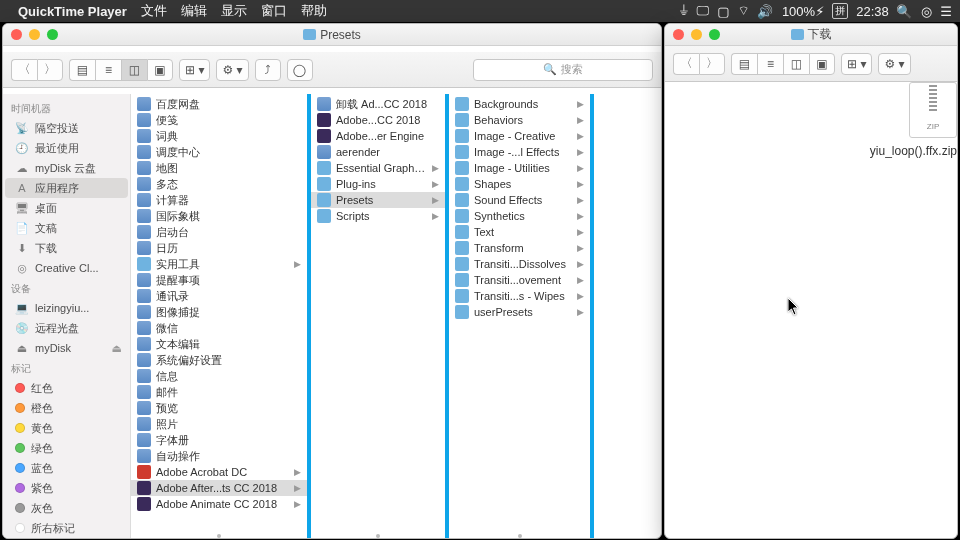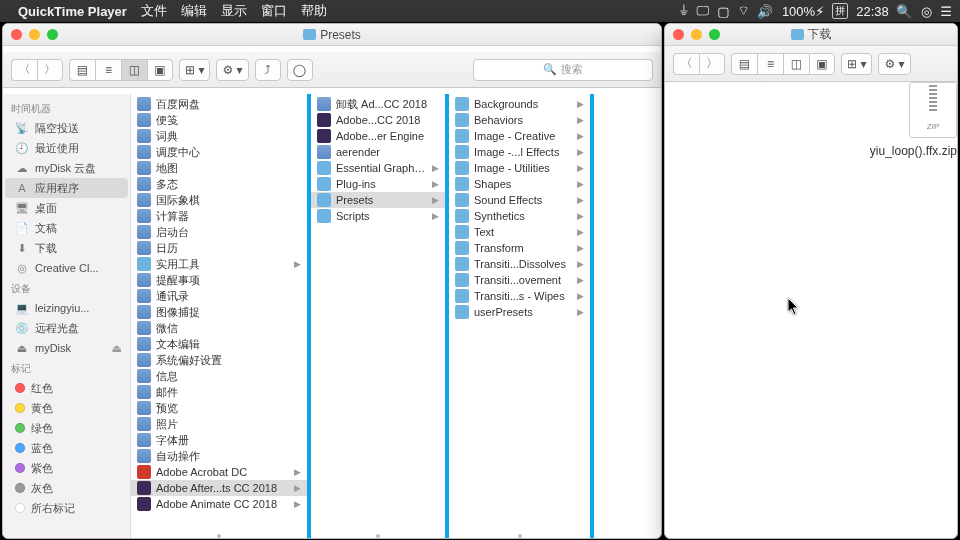--- a/index.html
+++ b/index.html
@@ -171,20 +171,24 @@
             <span style="margin-left: auto; color: rgb(154, 154, 154);">⏏</span>
           </div>
         </div>
       <div class="sb-head">标记</div>
       <div id="sb-tag">
           <div class="sb-item">
             <span class="tag-dot" style="background: rgb(255, 91, 86);"></span>
             <span>红色</span>
           </div>
           <div class="sb-item">
+            <span class="tag-dot" style="background: rgb(255, 154, 60);"></span>
+            <span>橙色</span>
+          </div>
+          <div class="sb-item">
             <span class="tag-dot" style="background: rgb(255, 217, 60);"></span>
             <span>黄色</span>
           </div>
           <div class="sb-item">
             <span class="tag-dot" style="background: rgb(94, 198, 94);"></span>
             <span>绿色</span>
           </div>
           <div class="sb-item">
             <span class="tag-dot" style="background: rgb(74, 167, 255);"></span>
             <span>蓝色</span>
@@ -224,25 +228,25 @@
           <div class="col-row">
             <span class="ico ico-app"></span>
             <span class="txt">地图</span>
           </div>
           <div class="col-row">
             <span class="ico ico-app"></span>
             <span class="txt">多态</span>
           </div>
           <div class="col-row">
             <span class="ico ico-app"></span>
+            <span class="txt">计算器</span>
+          </div>
+          <div class="col-row">
+            <span class="ico ico-app"></span>
             <span class="txt">国际象棋</span>
-          </div>
-          <div class="col-row">
-            <span class="ico ico-app"></span>
-            <span class="txt">计算器</span>
           </div>
           <div class="col-row">
             <span class="ico ico-app"></span>
             <span class="txt">启动台</span>
           </div>
           <div class="col-row">
             <span class="ico ico-app"></span>
             <span class="txt">日历</span>
           </div>
           <div class="col-row">

